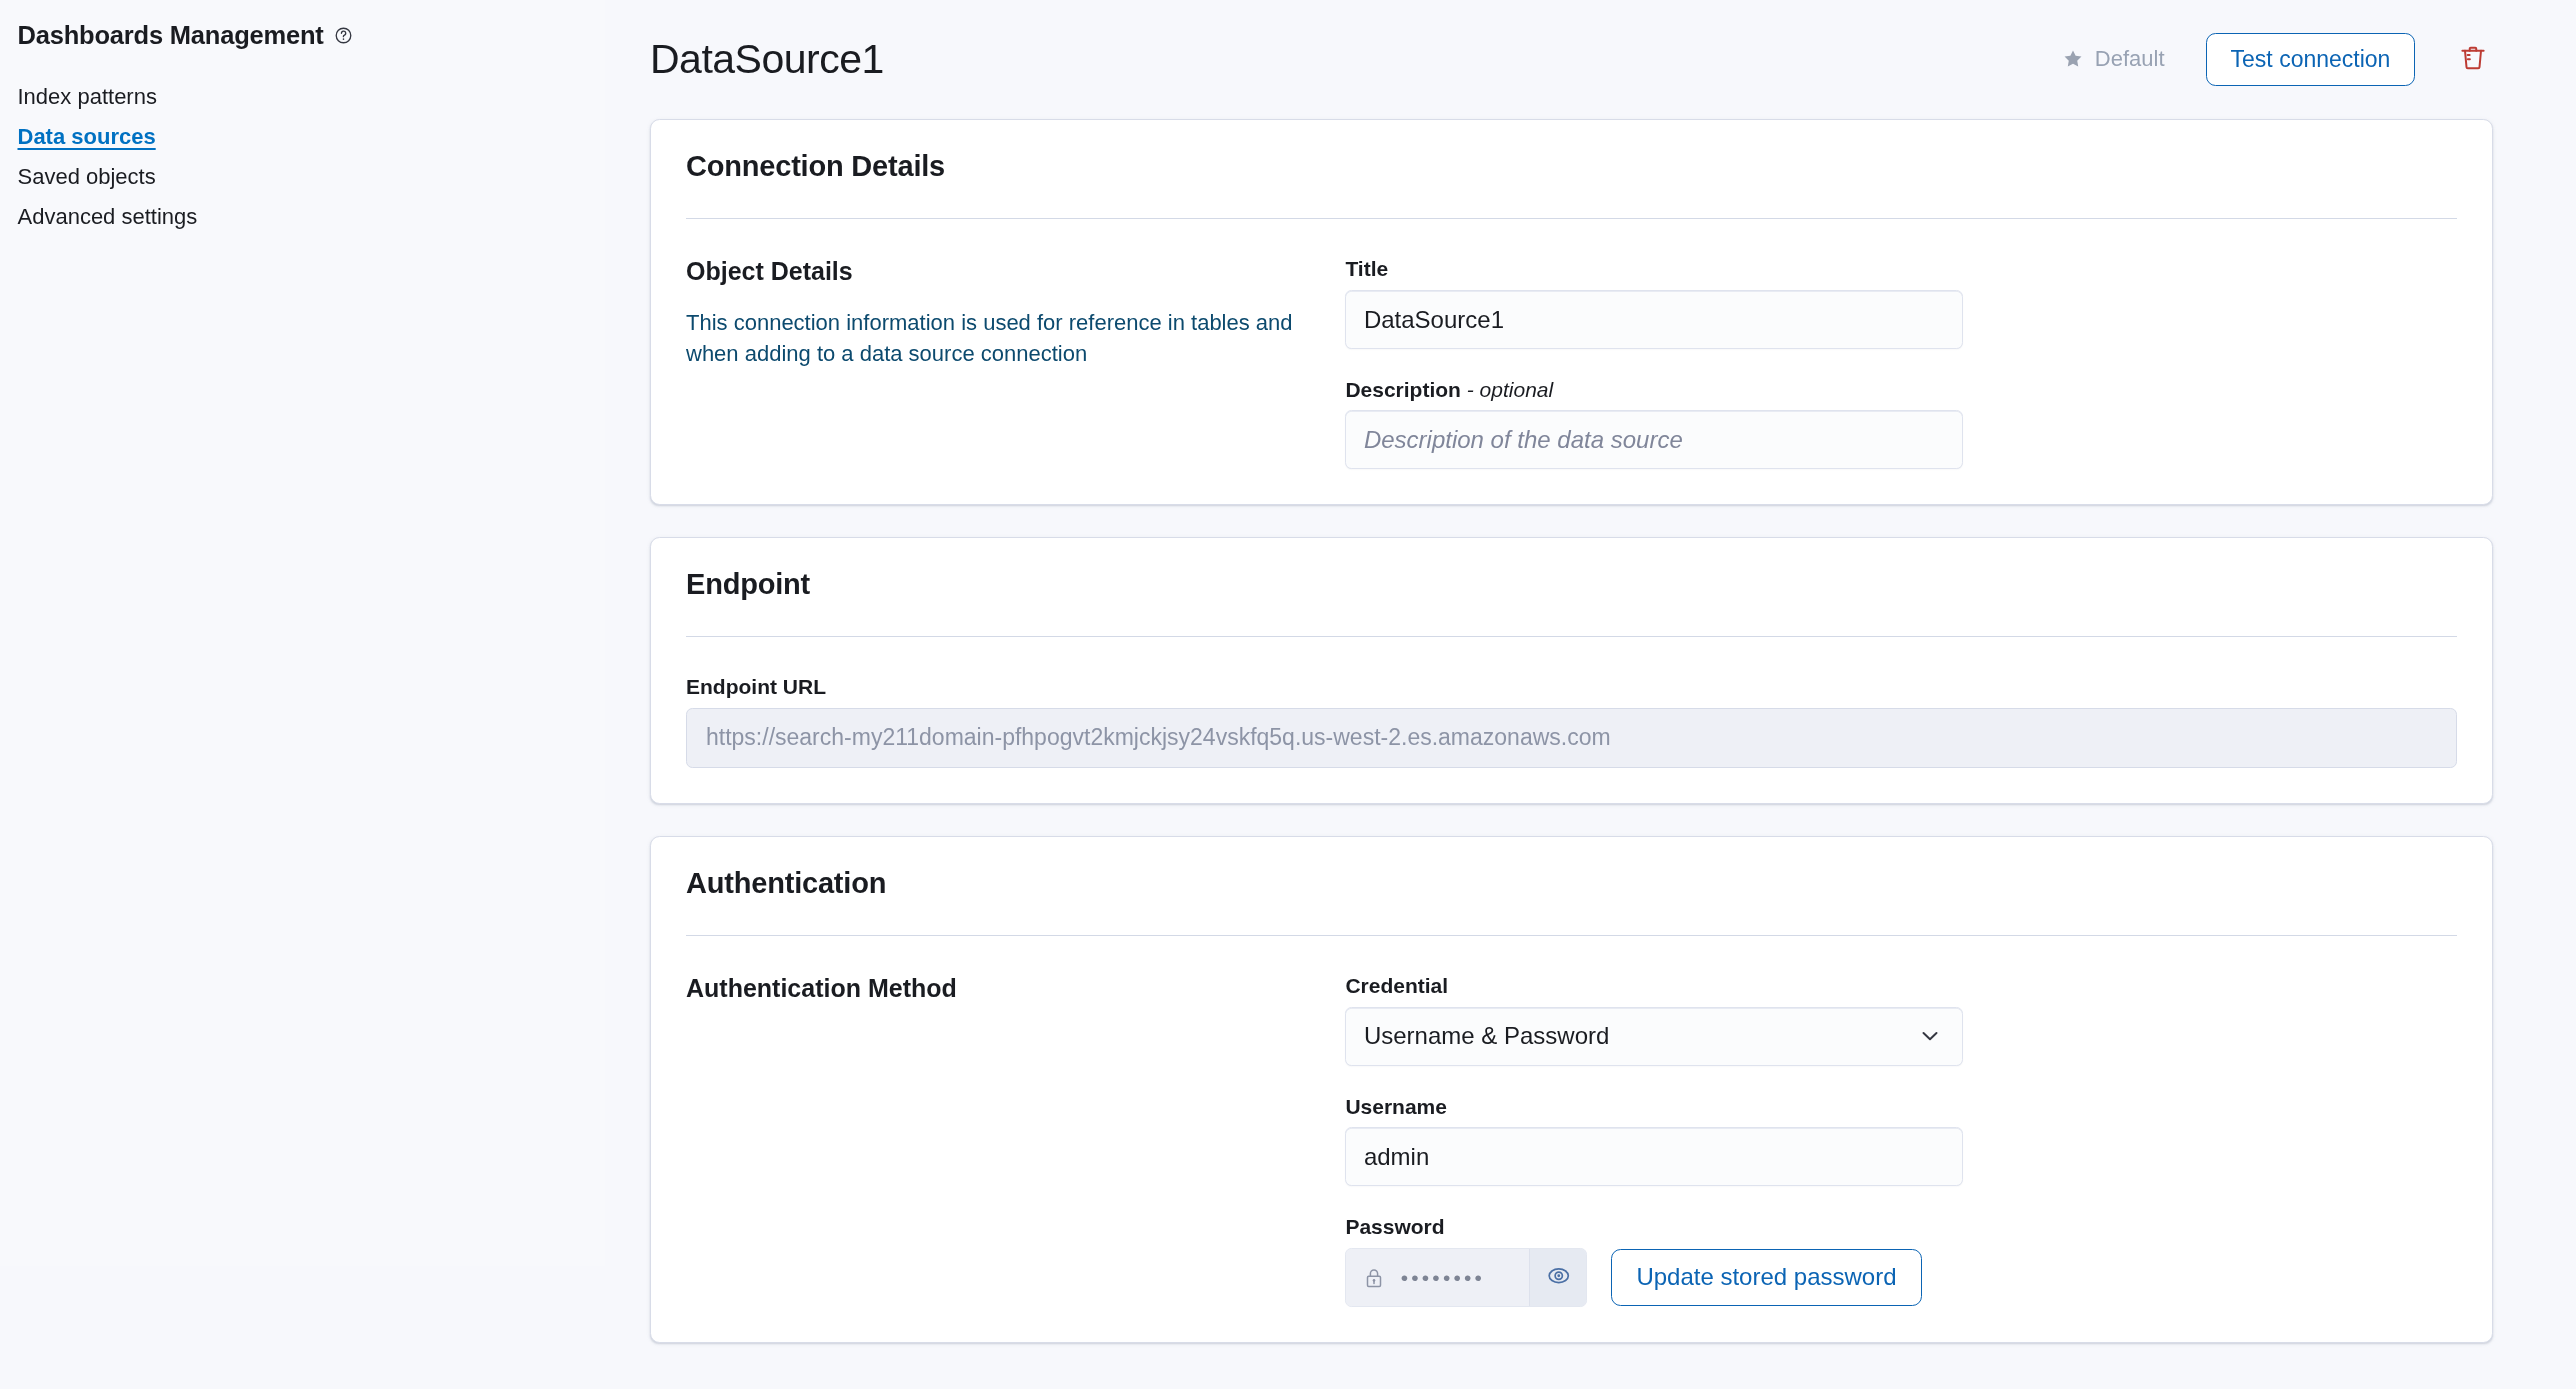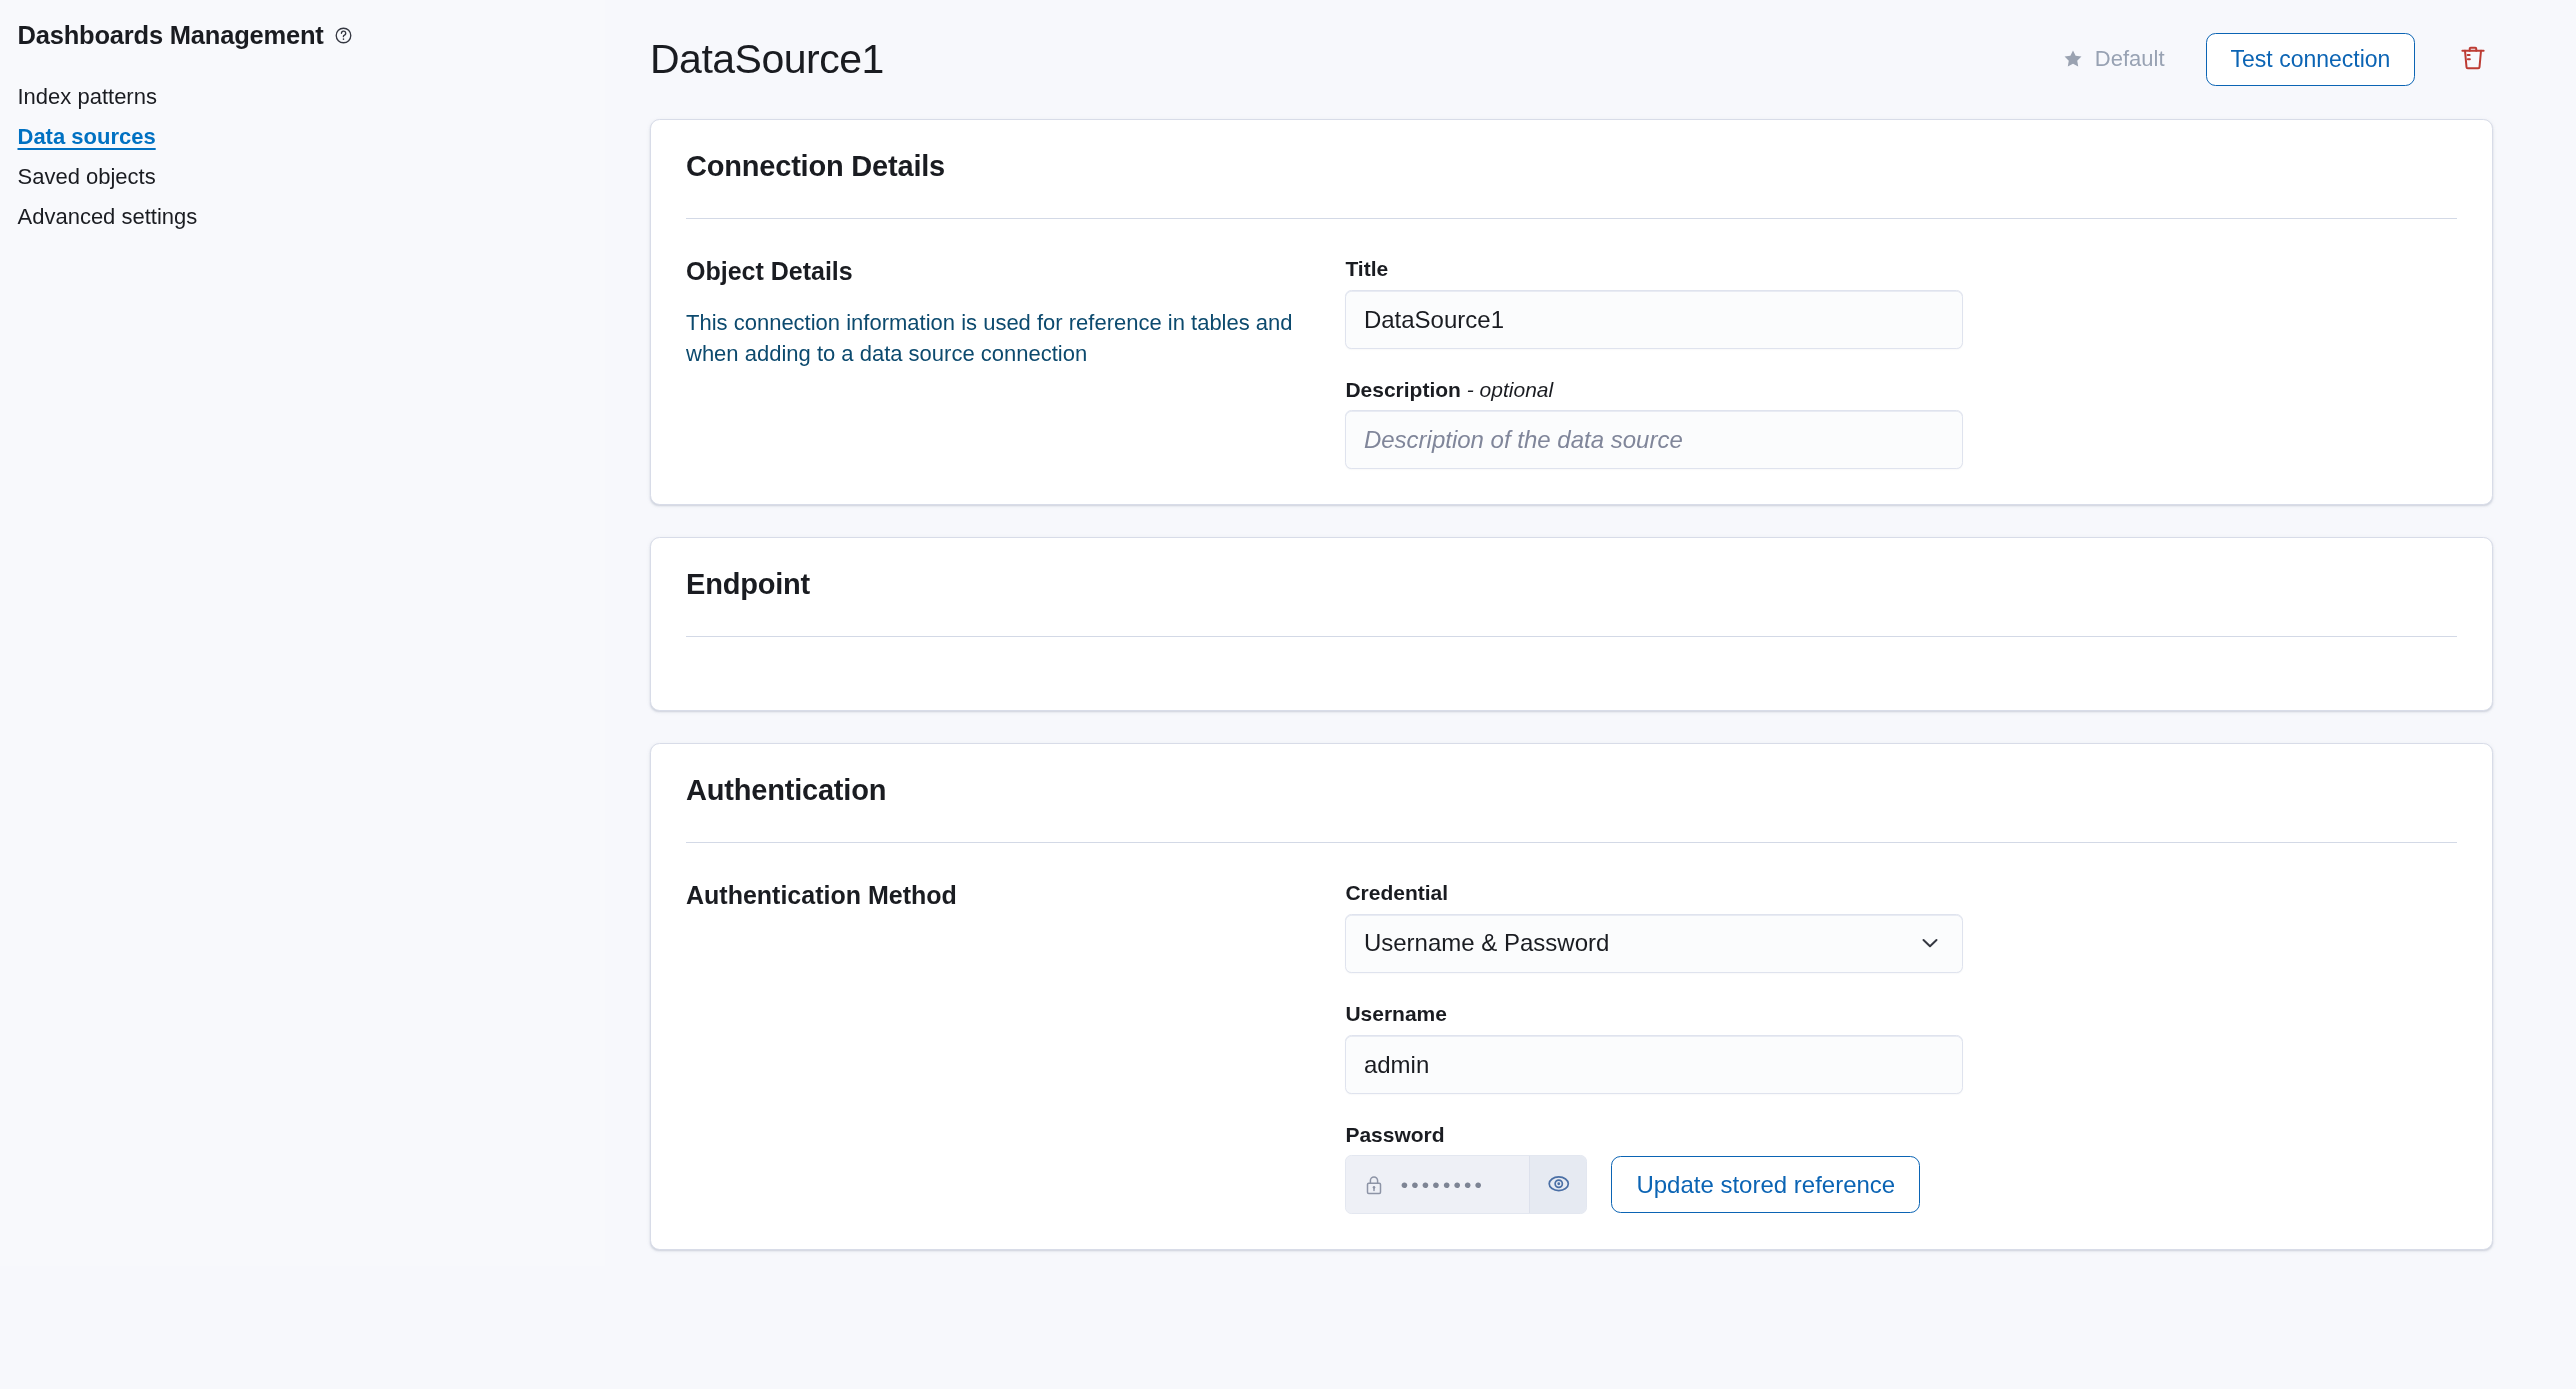--- a/index.html
+++ b/index.html
@@ -386,20 +386,24 @@
             <div class="input placeholder">Description of the data source</div>
           </div>
         </div>
       </div>
     </section>
 
     <section class="panel">
       <div class="panel-title">Endpoint</div>
       <div class="panel-divider"></div>
 
+      <div class="field">
+        <div class="field-label">Endpoint URL</div>
+        <div class="input-wide">https://search-my211domain-pfhpogvt2kmjckjsy24vskfq5q.us-west-2.es.amazonaws.com</div>
+      </div>
     </section>
 
     <section class="panel">
       <div class="panel-title">Authentication</div>
       <div class="panel-divider"></div>
 
       <div class="row">
         <div class="col-left">
           <div class="subhead">Authentication Method</div>
         </div>
@@ -440,21 +444,21 @@
                 <button class="eye-btn">
                   <span>
                     <svg width="25.5" height="25.5" viewBox="0 0 24 24" fill="none" stroke="currentColor" stroke-width="1.6">
                       <ellipse cx="12" cy="12" rx="9" ry="6.4"></ellipse>
                       <circle cx="12" cy="12" r="3.4"></circle>
                       <circle cx="12" cy="12" r="1.3" fill="currentColor" stroke="none"></circle>
                     </svg>
                   </span>
                 </button>
               </div>
-              <button class="btn-update">Update stored reference</button>
+              <button class="btn-update">Update stored password</button>
             </div>
           </div>
         </div>
       </div>
     </section>
 
   </main>
 </div>
 
 

